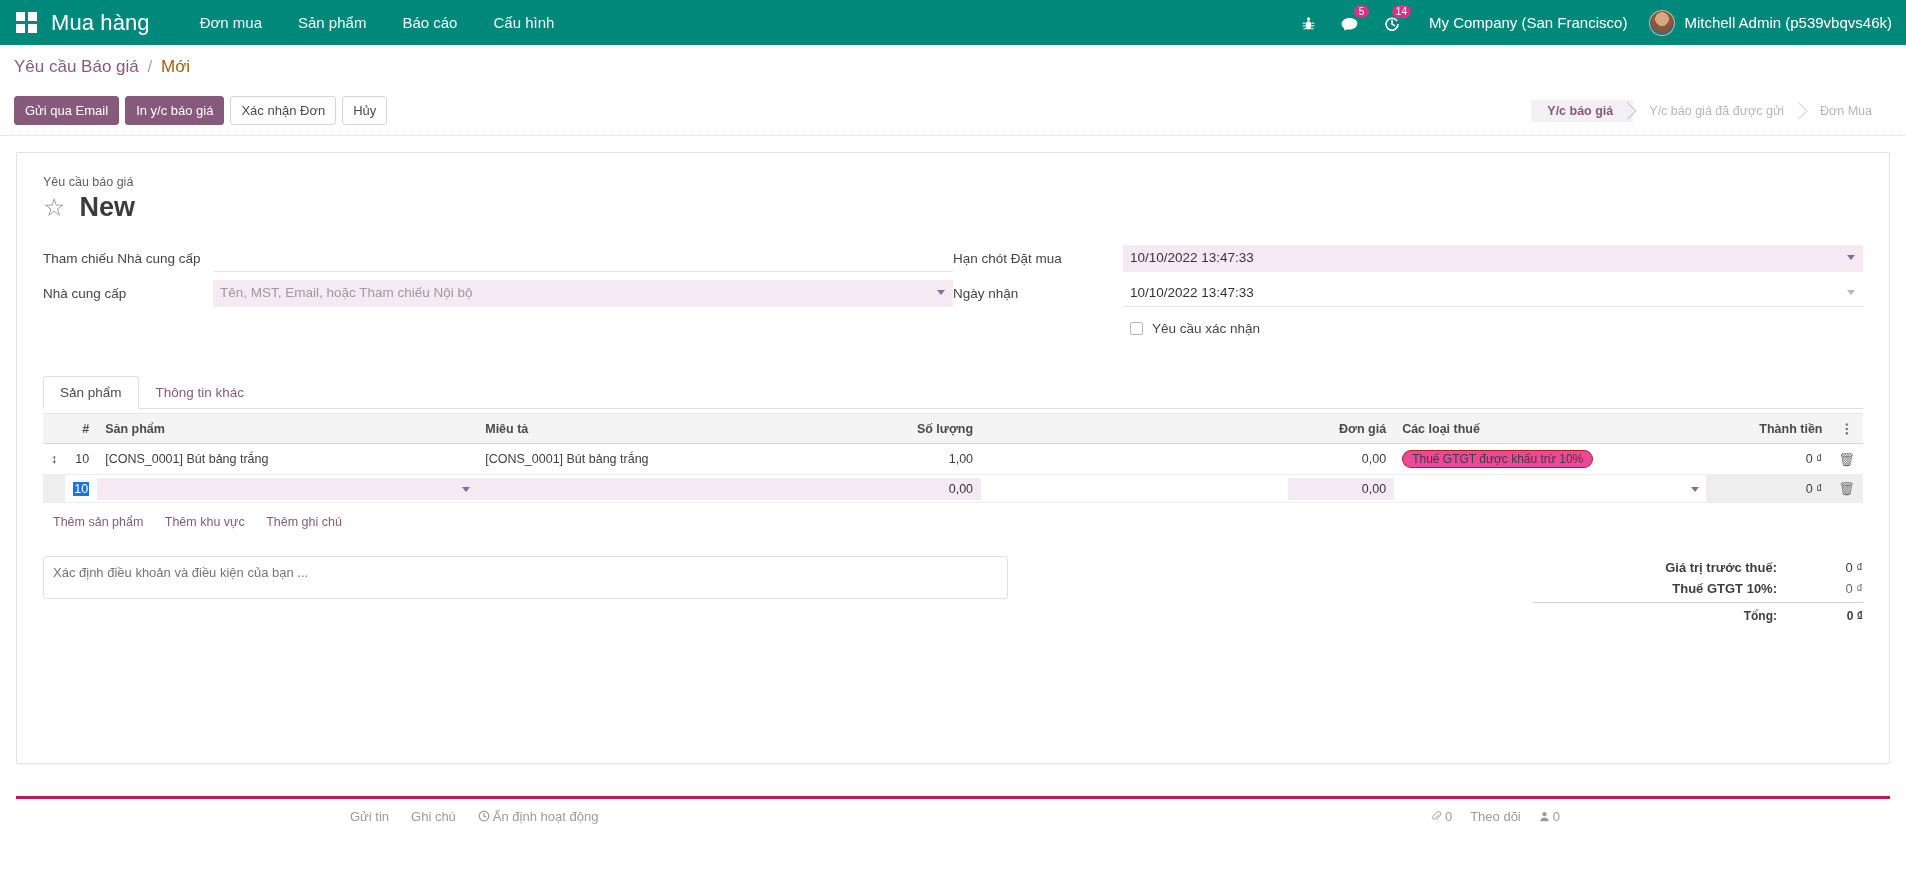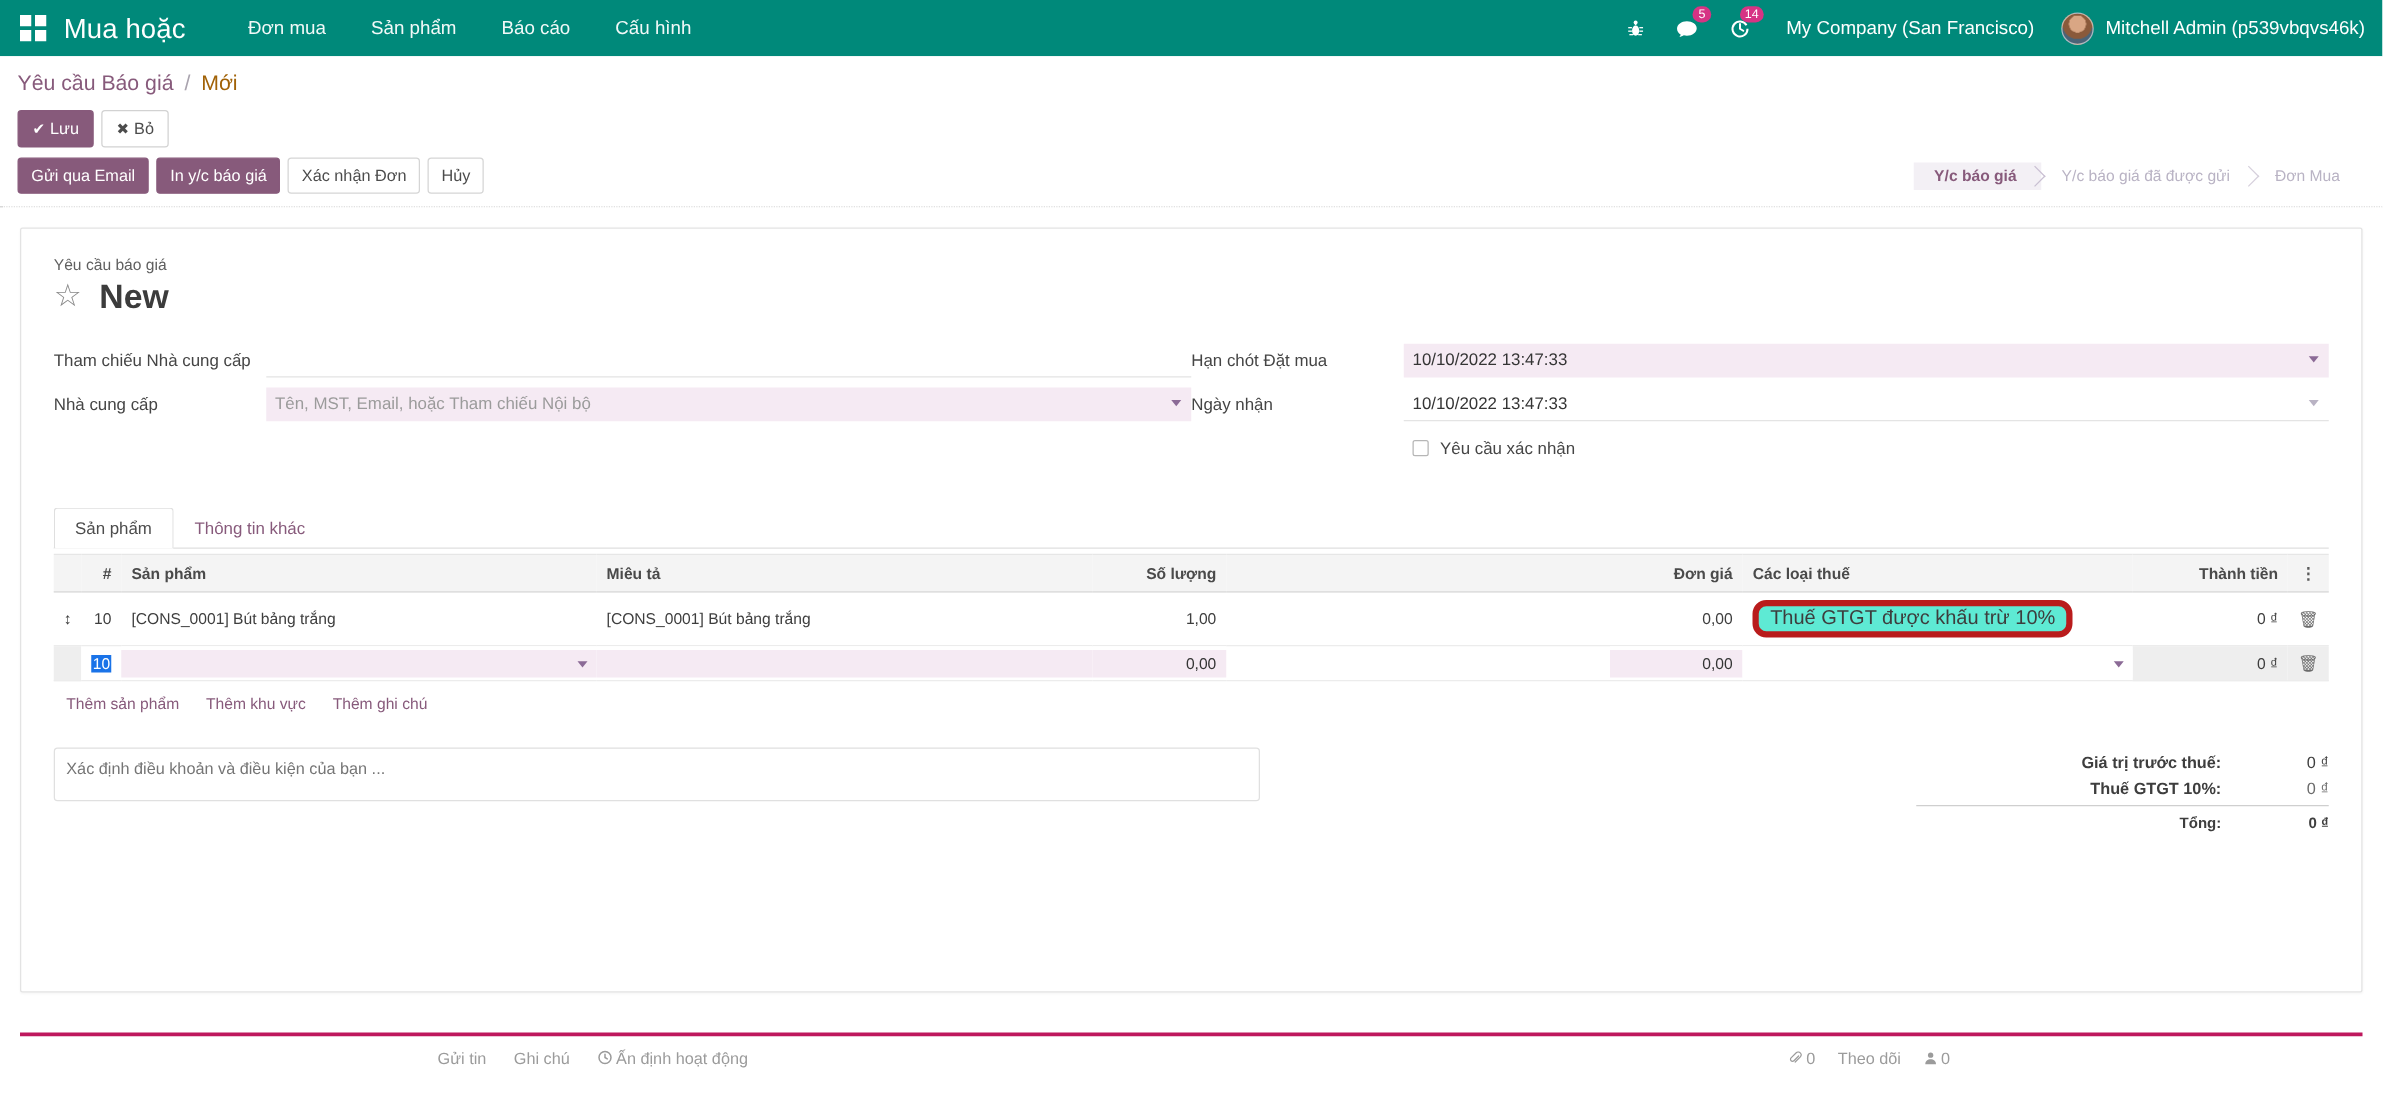--- a/index.html
+++ b/index.html
@@ -139,22 +139,22 @@
   table.lines tbody td {
     font-size: 12.5px; color: #3e3e3e; padding: 6px 8px; border-bottom: 1px solid #ececec;
     vertical-align: middle;
   }
   .th-handle { width: 26px; }
   .th-idx { width: 34px; text-align: right !important; }
   .th-opt { width: 26px; text-align: center !important; }
   .handle { color: #b0b0b0; font-size: 12px; cursor: grab; text-align: center; }
   .dots-v { color: #5a5a5a; font-size: 13px; cursor: pointer; }
   .tax-pill {
-    display: inline-block; border: 5px solid #b91c1c; border-radius: 11px;
-    padding: 1px 9px; font-size: 16px; color: #3d3d3d; background: #5eead4;
+    display: inline-block; border: 1px solid #b91c1c; border-radius: 11px;
+    padding: 1px 9px; font-size: 12px; color: #3d3d3d; background: #ec4899;
   }
   .trash { color: #6b6b6b; font-size: 13px; cursor: pointer; }
   tr.editing td { background: #fff; border-bottom: 1px solid #cfcfcf; }
   tr.editing td.grey { background: #eeeeee; }
   .cell-inp {
     width: 100%; border: none; outline: none; font-family: inherit; font-size: 12.5px;
     background: #f5eaf3; padding: 4px 18px 4px 6px; color: #353535; display: block;
   }
   .cell-inp.white { background: #fff; }
   .cell-inp.right { text-align: right; padding-right: 8px; }
@@ -198,21 +198,21 @@
 </head>
 <body>
 
 <div class="navbar">
   <div class="apps-grid">
       <i></i>
       <i></i>
       <i></i>
       <i></i>
     </div>
-  <div class="brand">Mua hoặc</div>
+  <div class="brand">Mua hàng</div>
   <div class="nav-menu">
     <div class="nav-item">Đơn mua</div>
     <div class="nav-item">Sản phẩm</div>
     <div class="nav-item">Báo cáo</div>
     <div class="nav-item">Cấu hình</div>
   </div>
   <div class="nav-right">
     <div class="nav-icon">
       <svg width="13" height="15" viewBox="0 0 14 16" fill="#ffffff" style="vertical-align:middle">
         <ellipse cx="7" cy="9" rx="3.1" ry="4.4"></ellipse>
@@ -245,28 +245,20 @@
       <span class="user-name">Mitchell Admin (p539vbqvs46k)</span>
     </div>
   </div>
 </div>
 
 <div class="control-panel">
   <div class="breadcrumb">
     <span class="bc-root">Yêu cầu Báo giá</span>
     <span class="bc-sep">/</span>
     <span class="bc-cur">Mới</span>
-  </div>
-  <div class="btn-row">
-    <button class="btn primary">
-      <span class="tick">✔</span><span>Lưu</span>
-    </button>
-    <button class="btn plain">
-      <span class="tick">✖</span><span>Bỏ</span>
-    </button>
   </div>
 </div>
 
 <div class="action-bar">
   <button class="abtn">Gửi qua Email</button>
   <button class="abtn">In y/c báo giá</button>
   <button class="abtn sec">Xác nhận Đơn</button>
   <button class="abtn sec">Hủy</button>
   <div class="statusbar">
     <div class="stage active">Y/c báo giá</div>

